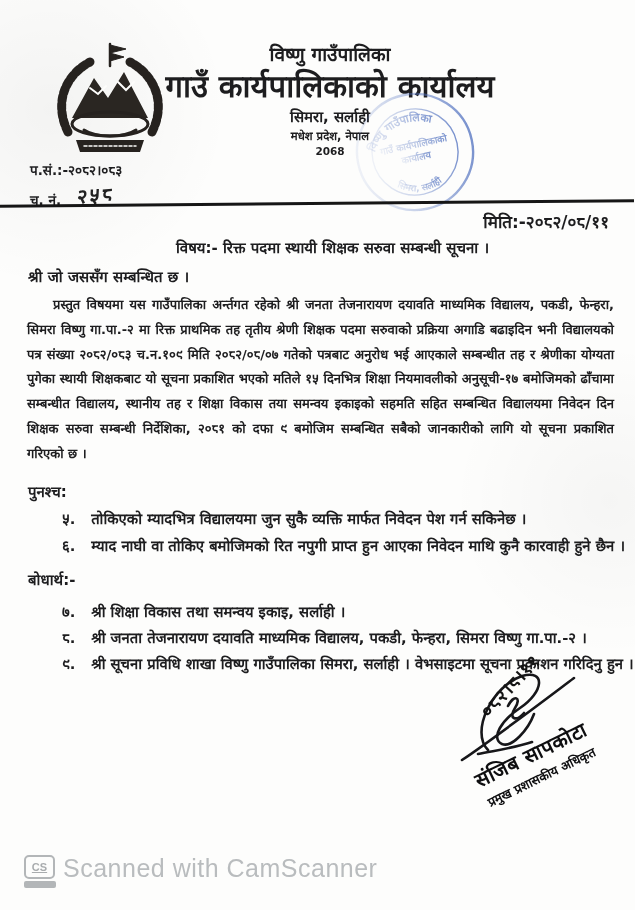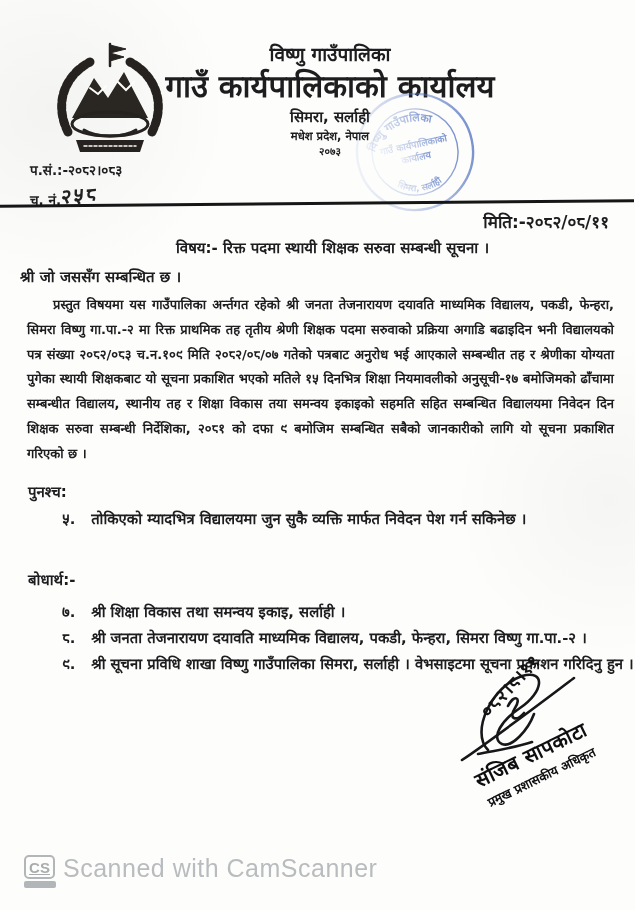--- a/index.html
+++ b/index.html
@@ -21,30 +21,30 @@
   .head-center{left:150px;width:360px;top:44px;text-align:center;line-height:1.15;}
   .h-muni{font-size:19px;font-weight:700;}
   .h-office{font-size:31px;font-weight:800;margin-top:3px;}
   .h-place{font-size:15px;font-weight:700;margin-top:5px;}
   .h-prov{font-size:11.5px;font-weight:700;margin-top:3px;}
   .h-year{font-size:10.5px;font-weight:700;margin-top:2px;}
   .emblem{left:50px;top:40px;}
   .bluestamp{left:348px;top:88px;transform:rotate(-12deg);opacity:.85;}
   
   .refs{left:30px;top:160px;font-size:13.5px;font-weight:700;line-height:1.5;}
-  .chno-row{display:flex;align-items:flex-end;gap:0;}
+  .chno-row{display:flex;align-items:flex-end;gap:16px;}
   .hand-number{
     font-size:20px;font-weight:700;transform:rotate(-5deg) skewX(-8deg);
     display:inline-block;letter-spacing:2px;color:#222;
   }
   .rule{left:0;top:202px;width:634px;height:3px;background:#161616;transform:rotate(-0.5deg);}
   .date-line{right:26px;top:210px;font-size:17px;font-weight:700;margin-left:35px;}
   
   .subject{left:30px;right:0;top:237px;text-align:center;font-size:15px;font-weight:700;}
-  .salutation{left:20px;top:266px;font-size:15px;font-weight:700;}
+  .salutation{left:28px;top:266px;font-size:15px;font-weight:700;}
   .body-par{
     left:27px;top:293px;width:587px;
     font-size:13px;line-height:24.8px;font-weight:600;
     text-align:justify;text-indent:26px;
   }
   .sec-head{left:28px;font-size:15px;font-weight:800;}
   .sec-head.underlined{text-underline-offset:3px;}
   .list-item{left:62px;font-size:14.8px;font-weight:600;width:560px;white-space:nowrap;}
   .list-item .no{display:inline-block;min-width:24px;}
   
@@ -57,21 +57,21 @@
     left:428px;top:740px;width:214px;text-align:center;
     transform:rotate(-26deg);color:#0e0e10;
   }
   .sig-name{font-size:20px;font-weight:800;letter-spacing:.5px;}
   .sig-title{font-size:12.5px;font-weight:700;margin-top:3px;}
   
   .footer-badge{left:24px;top:855px;width:30px;}
   .cs-box{
     width:27px;height:20px;border:2.5px solid #b3b6b8;border-radius:5px;
     display:flex;align-items:center;justify-content:center;
-    font-family:"Liberation Sans",sans-serif;font-size:15px;font-weight:700;color:#a9acae;text-decoration:underline;
+    font-family:"Liberation Sans",sans-serif;font-size:11px;font-weight:700;color:#a9acae;text-decoration:underline;
   }
   .cs-bar{width:32px;height:7px;background:#b3b6b8;border-radius:2px;margin-top:2px;}
   .footer-text{
     left:63px;top:854px;font-family:"Liberation Sans",sans-serif;
     font-size:25px;font-weight:400;color:#b9bcbe;letter-spacing:.5px;
   }
 </style>
 </head>
 <body>
 
@@ -96,21 +96,21 @@
       <path d="M26 100 L94 100 L90 112 L30 112 Z" fill="#26221f" stroke="none"></path>
       <path d="M34 106 L86 106" stroke="#fdfdfc" stroke-width="1.5" stroke-dasharray="3 2"></path>
     </g>
   </svg>
 
   <div class="abs head-center">
     <div class="h-muni">विष्णु गाउँपालिका</div>
     <div class="h-office">गाउँ कार्यपालिकाको कार्यालय</div>
     <div class="h-place">सिमरा, सर्लाही</div>
     <div class="h-prov">मधेश प्रदेश, नेपाल</div>
-    <div class="h-year">२०७३</div>
+    <div class="h-year">2068</div>
   </div>
 
   <svg class="abs bluestamp" width="134" height="128" viewBox="0 0 134 128">
     <defs>
       <linearGradient id="stampfade" x1="0" y1="0" x2="1" y2="0">
         <stop offset="0" stop-color="#5272c0" stop-opacity="0.10"></stop>
         <stop offset="0.55" stop-color="#5272c0" stop-opacity="0.45"></stop>
         <stop offset="1" stop-color="#5272c0" stop-opacity="0.9"></stop>
       </linearGradient>
       <path id="arcTop" d="M22 70 A46 46 0 0 1 112 70"></path>
@@ -143,20 +143,24 @@
   <div class="abs subject">विषय:- रिक्त पदमा स्थायी शिक्षक सरुवा सम्बन्धी सूचना ।</div>
   <div class="abs salutation">श्री जो जससँग सम्बन्धित छ ।</div>
 
   <div class="abs body-par">प्रस्तुत विषयमा यस गाउँपालिका अर्न्तगत रहेको श्री जनता तेजनारायण दयावति माध्यमिक विद्यालय, पकडी, फेन्हरा, सिमरा विष्णु गा.पा.-२ मा रिक्त प्राथमिक तह तृतीय श्रेणी शिक्षक पदमा सरुवाको प्रक्रिया अगाडि बढाइदिन भनी विद्यालयको पत्र संख्या २०८२/०८३ च.न.१०९ मिति २०८२/०८/०७ गतेको पत्रबाट अनुरोध भई आएकाले सम्बन्धीत तह र श्रेणीका योग्यता पुगेका स्थायी शिक्षकबाट यो सूचना प्रकाशित भएको मतिले १५ दिनभित्र शिक्षा नियमावलीको अनुसूची-१७ बमोजिमको ढाँचामा सम्बन्धीत विद्यालय, स्थानीय तह र शिक्षा विकास तया समन्वय इकाइको सहमति सहित सम्बन्धित विद्यालयमा निवेदन दिन शिक्षक सरुवा सम्बन्धी निर्देशिका, २०८१ को दफा ९ बमोजिम सम्बन्धित सबैको जानकारीको लागि यो सूचना प्रकाशित गरिएको छ ।</div>
 
   <div class="abs sec-head" style="top:481px;">पुनश्च:</div>
   <div class="abs list-item" style="top:508px;">
     <span class="no">५.</span>
     <span>तोकिएको म्यादभित्र विद्यालयमा जुन सुकै व्यक्ति मार्फत निवेदन पेश गर्न सकिनेछ ।</span>
   </div>
+  <div class="abs list-item" style="top:535px;">
+    <span class="no">६.</span>
+    <span>म्याद नाघी वा तोकिए बमोजिमको रित नपुगी प्राप्त हुन आएका निवेदन माथि कुनै कारवाही हुने छैन ।</span>
+  </div>
 
   <div class="abs sec-head underlined" style="top:569px;">बोधार्थ:-</div>
   <div class="abs list-item" style="top:601px;">
     <span class="no">७.</span>
     <span>श्री शिक्षा विकास तथा समन्वय इकाइ, सर्लाही ।</span>
   </div>
   <div class="abs list-item" style="top:627px;">
     <span class="no">८.</span>
     <span>श्री जनता तेजनारायण दयावति माध्यमिक विद्यालय, पकडी, फेन्हरा, सिमरा विष्णु गा.पा.-२ ।</span>
   </div>

